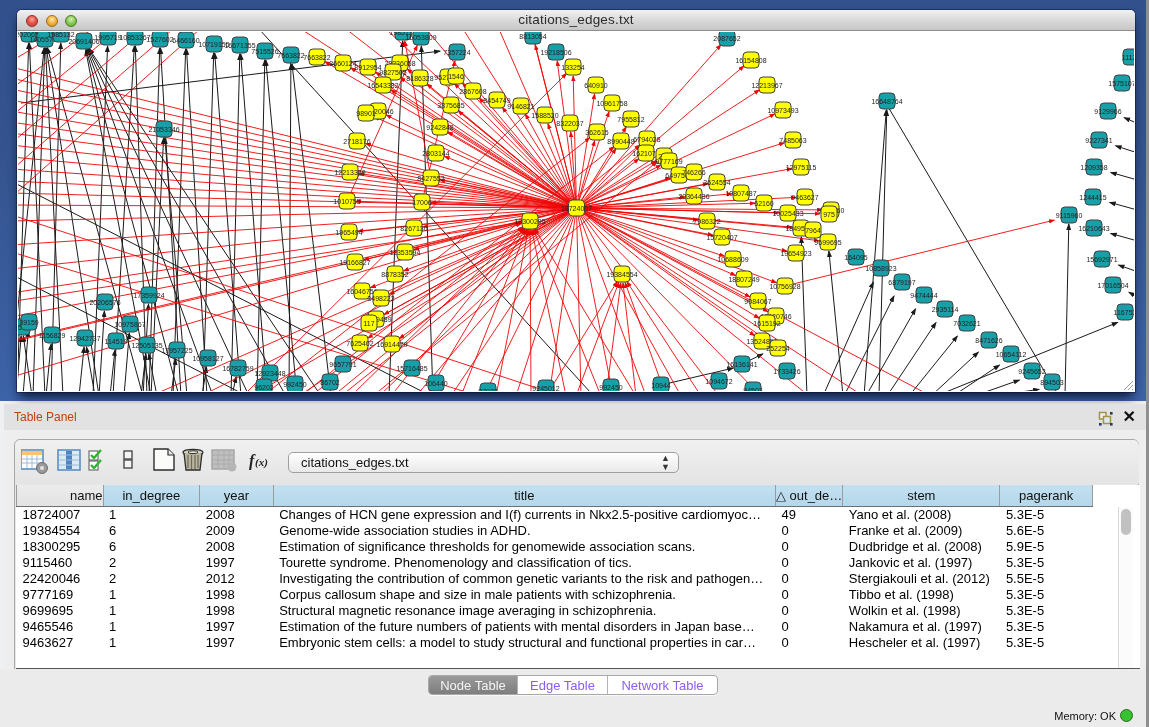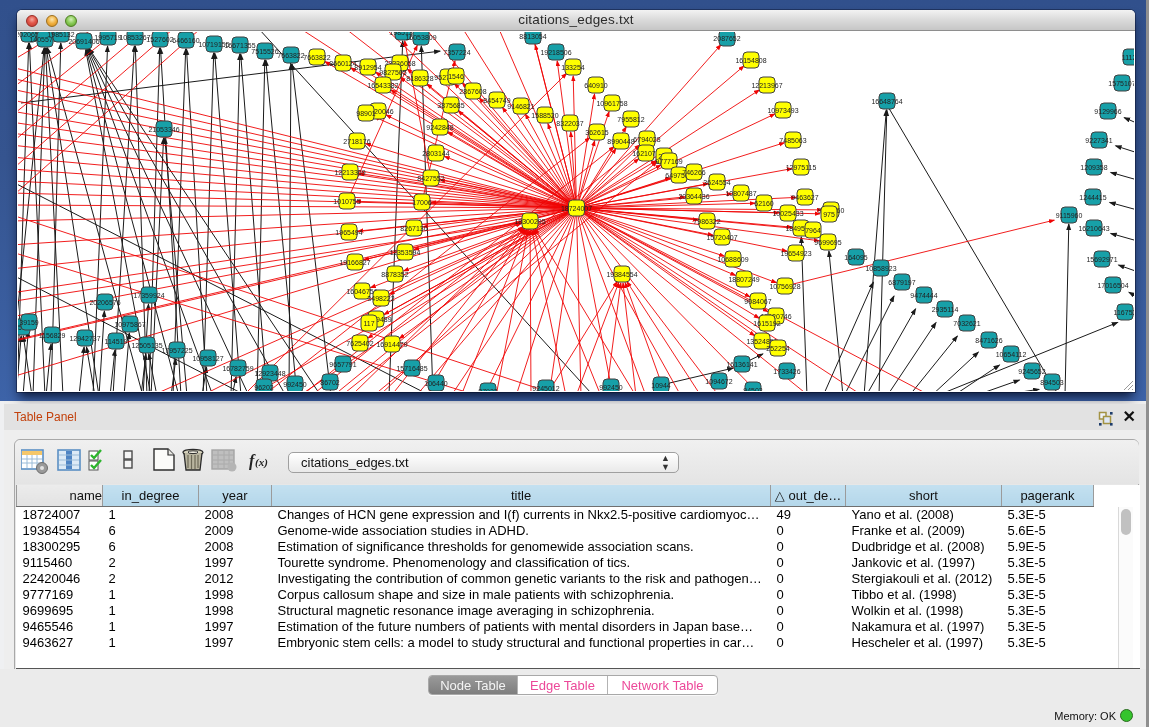--- a/index.html
+++ b/index.html
@@ -19,21 +19,21 @@
   .container { position:absolute; left:14px; top:439px; width:1125px; height:237px; border:1px solid #a8a8a8; border-radius:6px; background:#e7e7e7; box-shadow:inset 0 1px 0 #fafafa; }
   .toolbar { position:absolute; left:0; top:0; width:1124px; height:44px; background:linear-gradient(180deg,#f0f0f0,#e4e4e4); border-radius:6px 6px 0 0; }
   .combo { position:absolute; left:273px; top:12px; width:391px; height:21px; border:1px solid #9f9f9f; border-radius:5px; background:linear-gradient(180deg,#ffffff,#e9e9e9); font-size:13px; color:#111; line-height:19px; padding-left:12px; }
   .combo .arr { position:absolute; right:8px; top:1px; font-size:9px; color:#333; line-height:9px; }
   table.grid { position:absolute; left:1px; top:45px; background:#fff; border-collapse:collapse; table-layout:fixed; width:1077px; font-size:13px; }
   table.grid th { height:21px; background:linear-gradient(180deg,#c3e0f0,#b4d7ea); border:1px solid #9b9b9b; border-top:none; border-bottom:1px solid #6f6f6f; font-weight:normal; color:#111; font-size:13px; }
   table.grid th.first { background:linear-gradient(180deg,#ececec,#e2e2e2);text-align:right; }
   table.grid td { height:16px; padding:0 0 0 6px; color:#000; white-space:nowrap; overflow:hidden; }
   .tabbar { position:absolute; left:0; top:669px; width:1146px; height:58px; background:#ebebeb; }
   .seg { position:absolute; left:428px; top:6px; height:20px; display:flex; border:1px solid #a8a8a8; border-radius:4px; overflow:hidden; background:#fff; box-shadow:0 1px 0 rgba(255,255,255,.7);}
-  .seg div { font-size:13px; line-height:19px; text-align:center; color:#ec4899; border-right:1px solid #b3b3b3; }
+  .seg div { font-size:13px; line-height:19px; text-align:center; color:#8b5cf6; border-right:1px solid #b3b3b3; }
   .seg div:last-child { border-right:none; }
   .seg .sel { background:linear-gradient(180deg,#9a9a9a,#7e7e7e); color:#f4f4f4; }
   .status { position:absolute; left:0; top:701px; width:1146px; height:26px; }
   .mem { position:absolute; right:30px; top:9px; font-size:11px; color:#111; }
   .dot { position:absolute; right:13px; top:8px; width:13px; height:13px; border-radius:50%; background:#35c42d; border:1.5px solid #2b6b20; }
   .scroll { position:absolute; right:5px; top:67px; width:15px; height:161px; border-left:1px solid #d9d9d9; background:#fbfbfb; }
   .thumb { position:absolute; left:2px; top:2px; width:10px; height:26px; border-radius:5px; background:#c1c1c1; }
 </style></head><body>
   <div class="desktop"></div>
   <div class="leftstrip"></div>
@@ -655,22 +655,22 @@
       <div class="combo">citations_edges.txt<div class="arr">▲<br>▼</div></div>
     </div>
     <div style="position:absolute;left:1px;top:45px;width:1124px;height:184px;background:#fff;border-bottom:1px solid #555;"></div>
     <table class="grid">
       <tbody>
         <tr>
           <th class="first" style="width:86px">name</th>
           <th style="width:96px">in_degree</th>
           <th style="width:73px">year</th>
           <th style="width:499px">title</th>
-          <th style="width:75px">△ out_de…</th>
-          <th style="width:156px">short</th>
+          <th style="width:67px">△ out_de…</th>
+          <th style="width:156px">stem</th>
           <th style="width:92px">pagerank</th>
         </tr>
         <tr>
           <td>18724007</td>
           <td>1</td>
           <td>2008</td>
           <td>Changes of HCN gene expression and I(f) currents in Nkx2.5-positive cardiomyoc…</td>
           <td>49</td>
           <td>Yano et al. (2008)</td>
           <td>5.3E-5</td>

